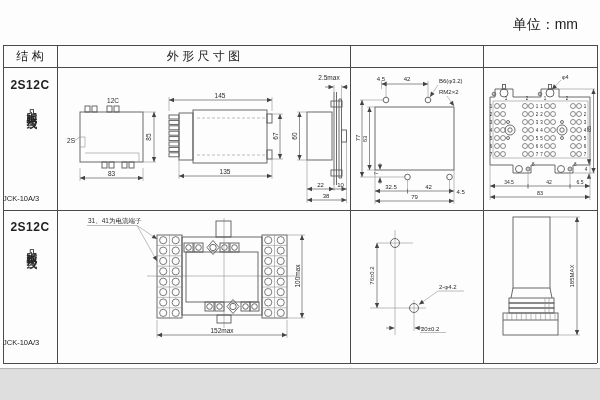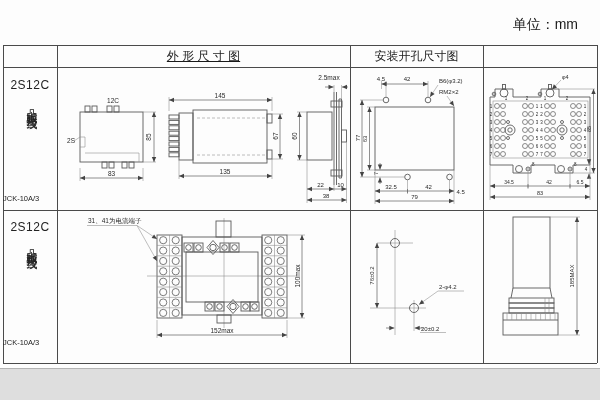--- a/index.html
+++ b/index.html
@@ -2,21 +2,21 @@
 <html><head>
 <meta charset="utf-8">
 <style>
   html,body{margin:0;padding:0;background:#fff;}
   .canvas{position:relative;width:600px;height:400px;background:#fdfdfd;overflow:hidden;
           font-family:"Liberation Sans","DejaVu Sans",sans-serif;color:#222;}
   .hline{position:absolute;background:#4a4a4a;height:1px;}
   .vline{position:absolute;background:#4a4a4a;width:1px;}
   .hdr{position:absolute;top:45px;height:22px;display:flex;align-items:center;justify-content:center;
        font-size:12px;color:#1a1a1a;}
-  .model{position:absolute;left:3px;width:54px;text-align:center;font-size:12px;font-weight:400;
+  .model{position:absolute;left:3px;width:54px;text-align:center;font-size:12px;font-weight:700;
          letter-spacing:.5px;color:#222;}
   .vtext{position:absolute;left:24px;writing-mode:vertical-rl;text-orientation:upright;
          font-size:11px;letter-spacing:1.5px;color:#222;}
   .code{position:absolute;left:3px;width:54px;font-size:7.5px;color:#222;}
   .unit{position:absolute;top:16px;right:22px;font-size:14px;color:#1a1a1a;}
   .footer{position:absolute;left:0;top:368px;width:600px;height:32px;background:#dedede;
           border-top:1px solid #b3b3b3;}
   svg{position:absolute;overflow:visible;}
   svg text{fill:#2a2a2a;font-family:"Liberation Sans","DejaVu Sans",sans-serif;}
   .draw{fill:none;stroke:#5a5a5a;stroke-width:0.9;}
@@ -56,22 +56,22 @@
     <div class="hline" style="left:3px;top:67px;width:594px;"></div>
     <div class="hline" style="left:3px;top:210px;width:594px;"></div>
     <div class="hline" style="left:3px;top:363px;width:594px;"></div>
     <div class="vline" style="left:3px;top:45px;height:318px;"></div>
     <div class="vline" style="left:57px;top:45px;height:318px;"></div>
     <div class="vline" style="left:350px;top:45px;height:318px;"></div>
     <div class="vline" style="left:483px;top:45px;height:318px;"></div>
     <div class="vline" style="left:597px;top:45px;height:318px;"></div>
   </div>
 
-  <div class="hdr" style="left:57px;width:293px;text-decoration:underline;">外 形 尺 寸 图</div>
-  <div class="hdr" style="left:350px;width:133px;">安装开孔尺寸图</div>
+  <div class="hdr" style="left:3px;width:54px;">结 构</div>
+  <div class="hdr" style="left:57px;width:293px;">外 形 尺 寸 图</div>
 
   <div class="model" style="top:78px;">2S12C</div>
   <div class="vtext" style="top:100px;">凸出式板后接线</div>
   <div class="code" style="top:194px;">JCK-10A/3</div>
 
   <div class="model" style="top:220px;">2S12C</div>
   <div class="vtext" style="top:240px;">凸出式板前接线</div>
   <div class="code" style="top:338px;">JCK-10A/3</div>
 
   <svg style="left:57px;top:67px;" width="293" height="143" viewBox="0 0 293 143">

